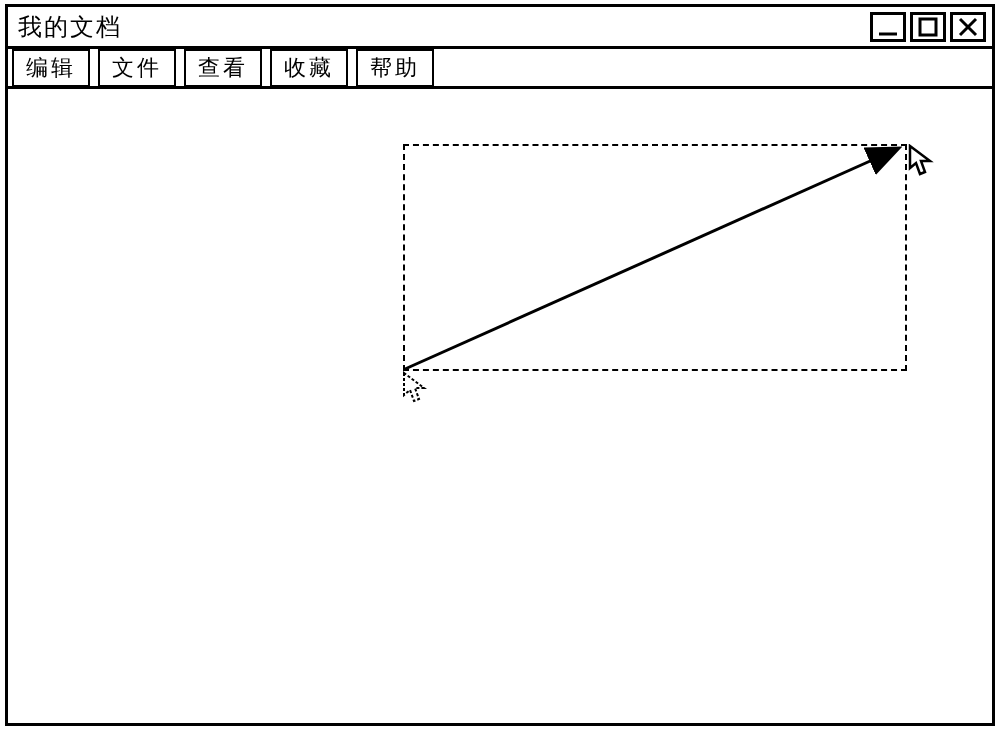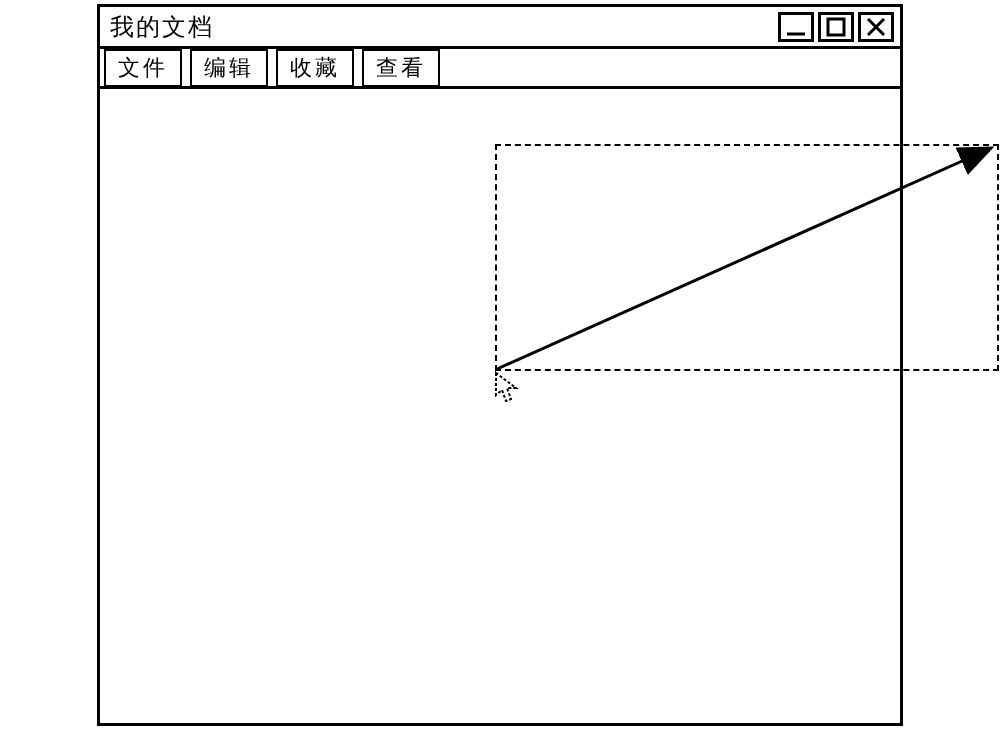--- a/index.html
+++ b/index.html
@@ -8,21 +8,21 @@
       padding: 0;
     }
     body {
       font-family: "KaiTi", "STKaiti", "楷体", serif;
       background: #fff;
       width: 1000px;
       height: 731px;
       position: relative;
     }
     .window {
-      width: 806px;
+      width: 990px;
       height: 722px;
       margin: 4px auto 0;
       border: 3px solid #000;
       background: #fff;
       position: relative;
     }
     .titlebar {
       height: 42px;
       border-bottom: 3px solid #000;
       display: flex;
@@ -115,24 +115,25 @@
       <div class="win-btn">
         <svg width="22" height="22" viewBox="0 0 22 22">
           <line x1="3" y1="3" x2="19" y2="19" stroke="#000" stroke-width="3"></line>
           <line x1="19" y1="3" x2="3" y2="19" stroke="#000" stroke-width="3"></line>
         </svg>
       </div>
     </div>
   </div>
 
   <div class="menubar">
+    <div class="menu-item">编辑</div>
     <div class="menu-item">文件</div>
-    <div class="menu-item">编辑</div>
+    <div class="menu-item">查看</div>
     <div class="menu-item">收藏</div>
-    <div class="menu-item">查看</div>
+    <div class="menu-item">帮助</div>
   </div>
 
   <div class="content-area">
     <div class="selection-rect"></div>
 
     <svg class="arrow-svg" width="984" height="633" viewBox="0 0 984 633">
       <defs>
         <marker id="arrowhead" markerWidth="12" markerHeight="10" refX="10" refY="5" orient="auto">
           <polygon points="0 0, 12 5, 0 10" fill="#000"></polygon>
         </marker>

